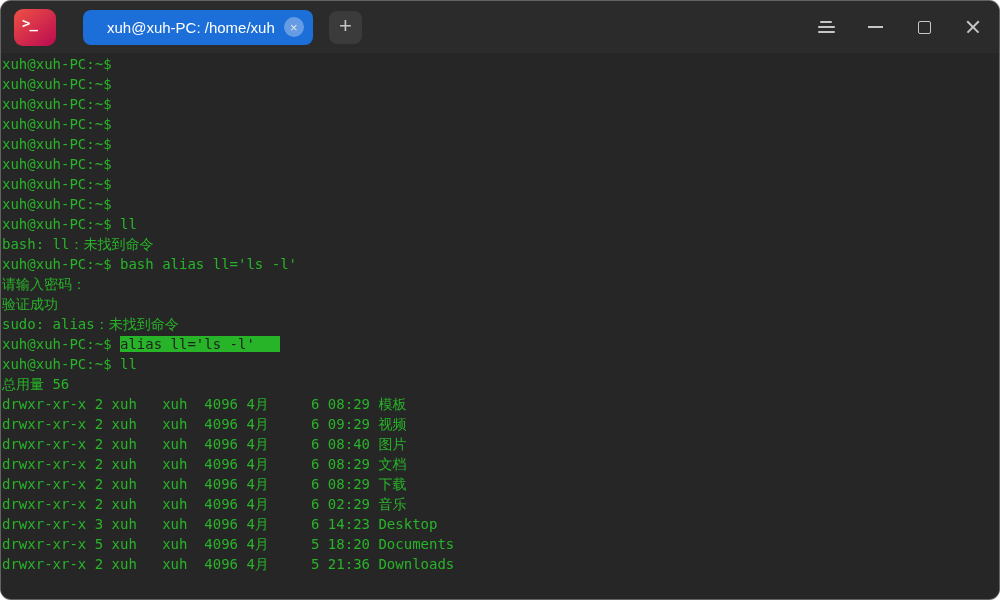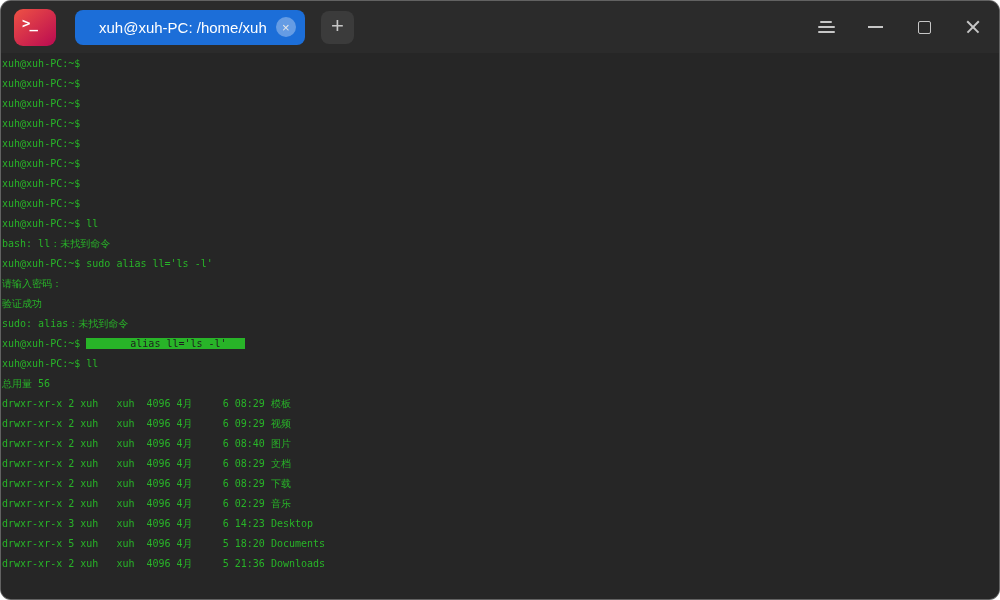--- a/index.html
+++ b/index.html
@@ -22,21 +22,21 @@
     display:flex;align-items:center;padding-left:13px;
   }
   .app-icon{
     width:42px;height:37px;border-radius:9px;flex:0 0 auto;
     background:linear-gradient(140deg,var(--icon-g1) 0%,var(--icon-g2) 90%);
     color:#fff;font-family:"DejaVu Sans Mono",monospace;
     font-weight:bold;font-size:14px;line-height:1;
     padding:7px 0 0 8px;letter-spacing:-1px;
   }
   .tab{
-    margin-left:19px;height:35px;background:var(--tab-bg);color:var(--tab-fg);
+    margin-left:27px;height:35px;background:var(--tab-bg);color:var(--tab-fg);
     border-radius:8px;display:flex;align-items:center;
     padding:0 9px 0 24px;gap:9px;font-size:15px;cursor:default;
   }
   .tab-close{
     width:20px;height:20px;border-radius:50%;
     background:rgba(255,255,255,0.32);color:#e8e8e8;
     display:flex;align-items:center;justify-content:center;
     font-size:13px;line-height:1;cursor:pointer;
   }
   .new-tab{
@@ -58,25 +58,25 @@
   .x-glyph{width:16px;height:16px;position:relative;}
   .x-glyph::before,.x-glyph::after{
     content:"";position:absolute;left:0;top:7px;width:16px;height:1.6px;background:var(--ctrl-fg);
   }
   .x-glyph::before{transform:rotate(45deg);}
   .x-glyph::after{transform:rotate(-45deg);}
   
   .terminal{
     height:548px;background:var(--term-bg);color:var(--green);
     font-family:"DejaVu Sans Mono","DejaVu Sans",monospace;
-    font-size:10px;line-height:20px;padding:1px 0 0 1px;
+    font-size:14px;line-height:20px;padding:1px 0 0 1px;
     cursor:text;overflow:hidden;
   }
   .term-line{white-space:pre;height:20px;}
-  .term-line .sel{background:var(--sel-bg);color:var(--sel-fg);padding-left:44px;}
+  .term-line .sel{background:var(--sel-bg);color:var(--sel-fg);}
 </style>
 </head>
 <body>
 
 <div class="window">
 
   <div class="titlebar">
     <div class="app-icon">
       <span>&gt;_</span>
     </div>
@@ -118,21 +118,21 @@
       <div class="term-line"><span>xuh@xuh-PC:~$</span></div>
       <div class="term-line"><span>xuh@xuh-PC:~$</span></div>
       <div class="term-line"><span>xuh@xuh-PC:~$</span></div>
       <div class="term-line"><span>xuh@xuh-PC:~$</span></div>
       <div class="term-line"><span>xuh@xuh-PC:~$</span></div>
       <div class="term-line"><span>xuh@xuh-PC:~$</span></div>
       <div class="term-line"><span>xuh@xuh-PC:~$</span></div>
       <div class="term-line"><span>xuh@xuh-PC:~$</span></div>
       <div class="term-line"><span>xuh@xuh-PC:~$ ll</span></div>
       <div class="term-line"><span>bash: ll：未找到命令</span></div>
-      <div class="term-line"><span>xuh@xuh-PC:~$ sudo alias ll='ls -l'</span></div>
+      <div class="term-line"><span>xuh@xuh-PC:~$ bash alias ll='ls -l'</span></div>
       <div class="term-line"><span>请输入密码：</span></div>
       <div class="term-line"><span>验证成功</span></div>
       <div class="term-line"><span>sudo: alias：未找到命令</span></div>
       <div class="term-line"><span>xuh@xuh-PC:~$ </span><span class="sel">alias ll='ls -l'   </span></div>
       <div class="term-line"><span>xuh@xuh-PC:~$ ll</span></div>
       <div class="term-line"><span>总用量 56</span></div>
       <div class="term-line"><span>drwxr-xr-x 2 xuh   xuh  4096 4月     6 08:29 模板</span></div>
       <div class="term-line"><span>drwxr-xr-x 2 xuh   xuh  4096 4月     6 09:29 视频</span></div>
       <div class="term-line"><span>drwxr-xr-x 2 xuh   xuh  4096 4月     6 08:40 图片</span></div>
       <div class="term-line"><span>drwxr-xr-x 2 xuh   xuh  4096 4月     6 08:29 文档</span></div>

